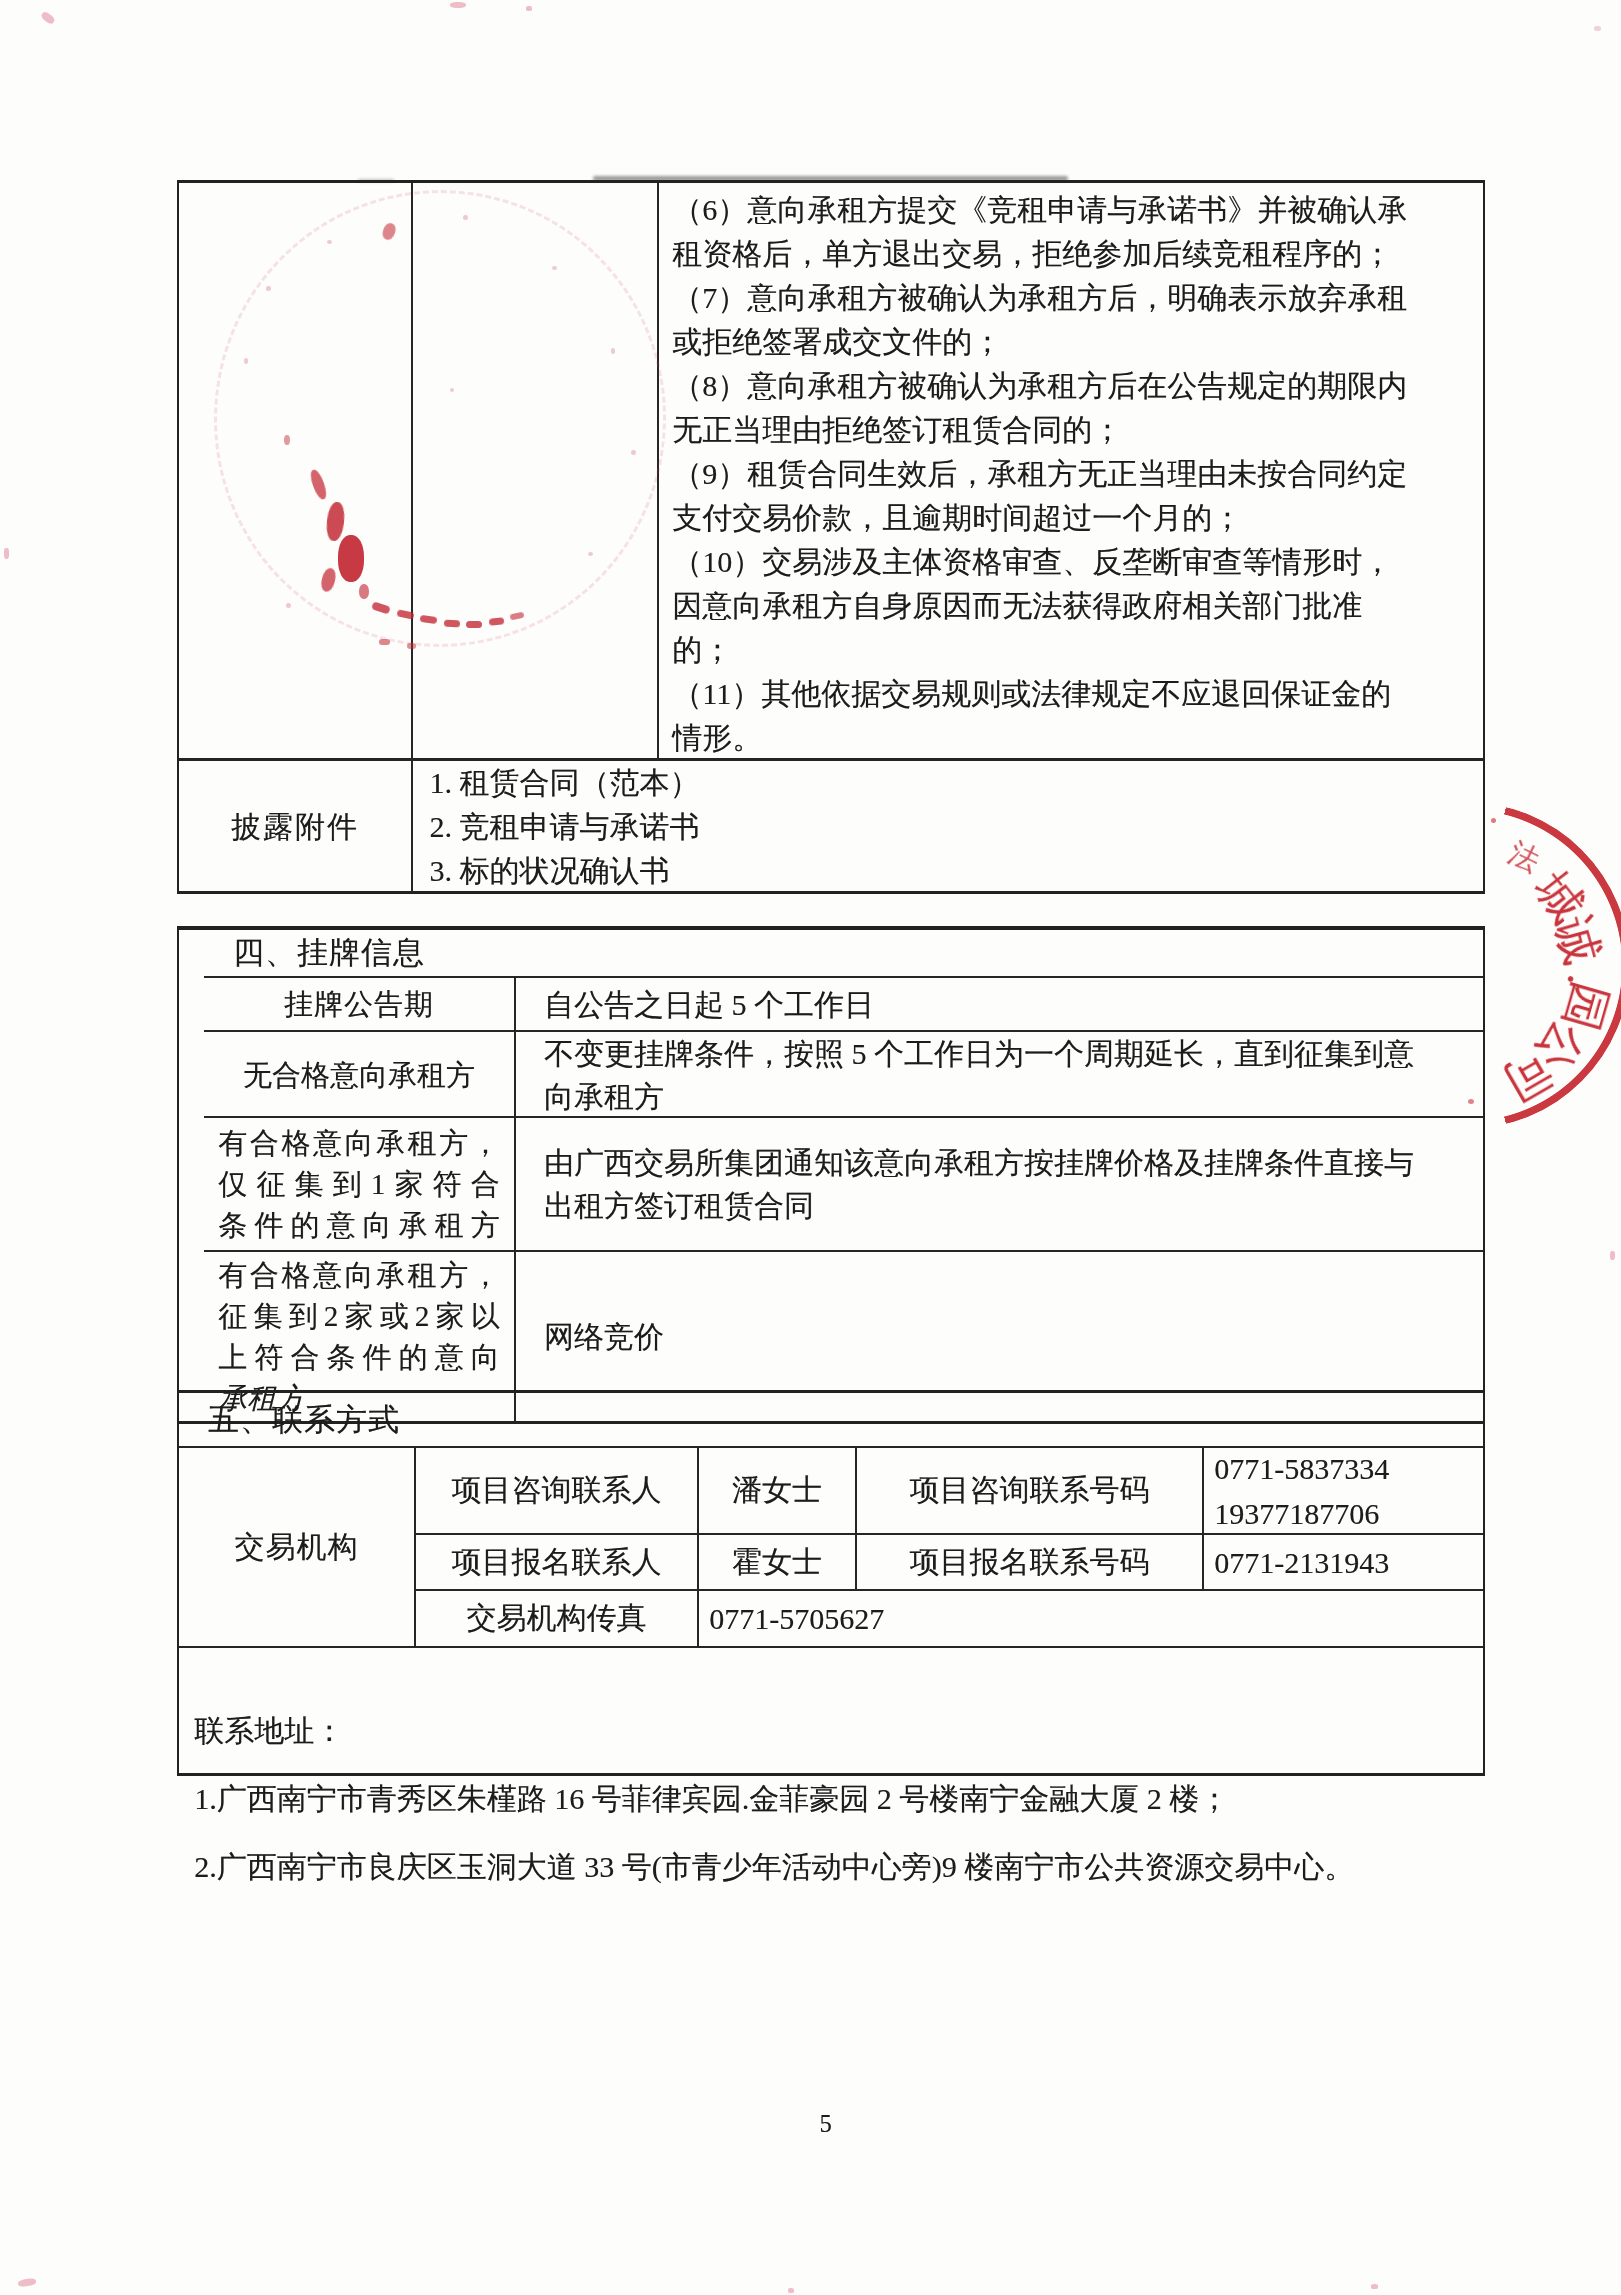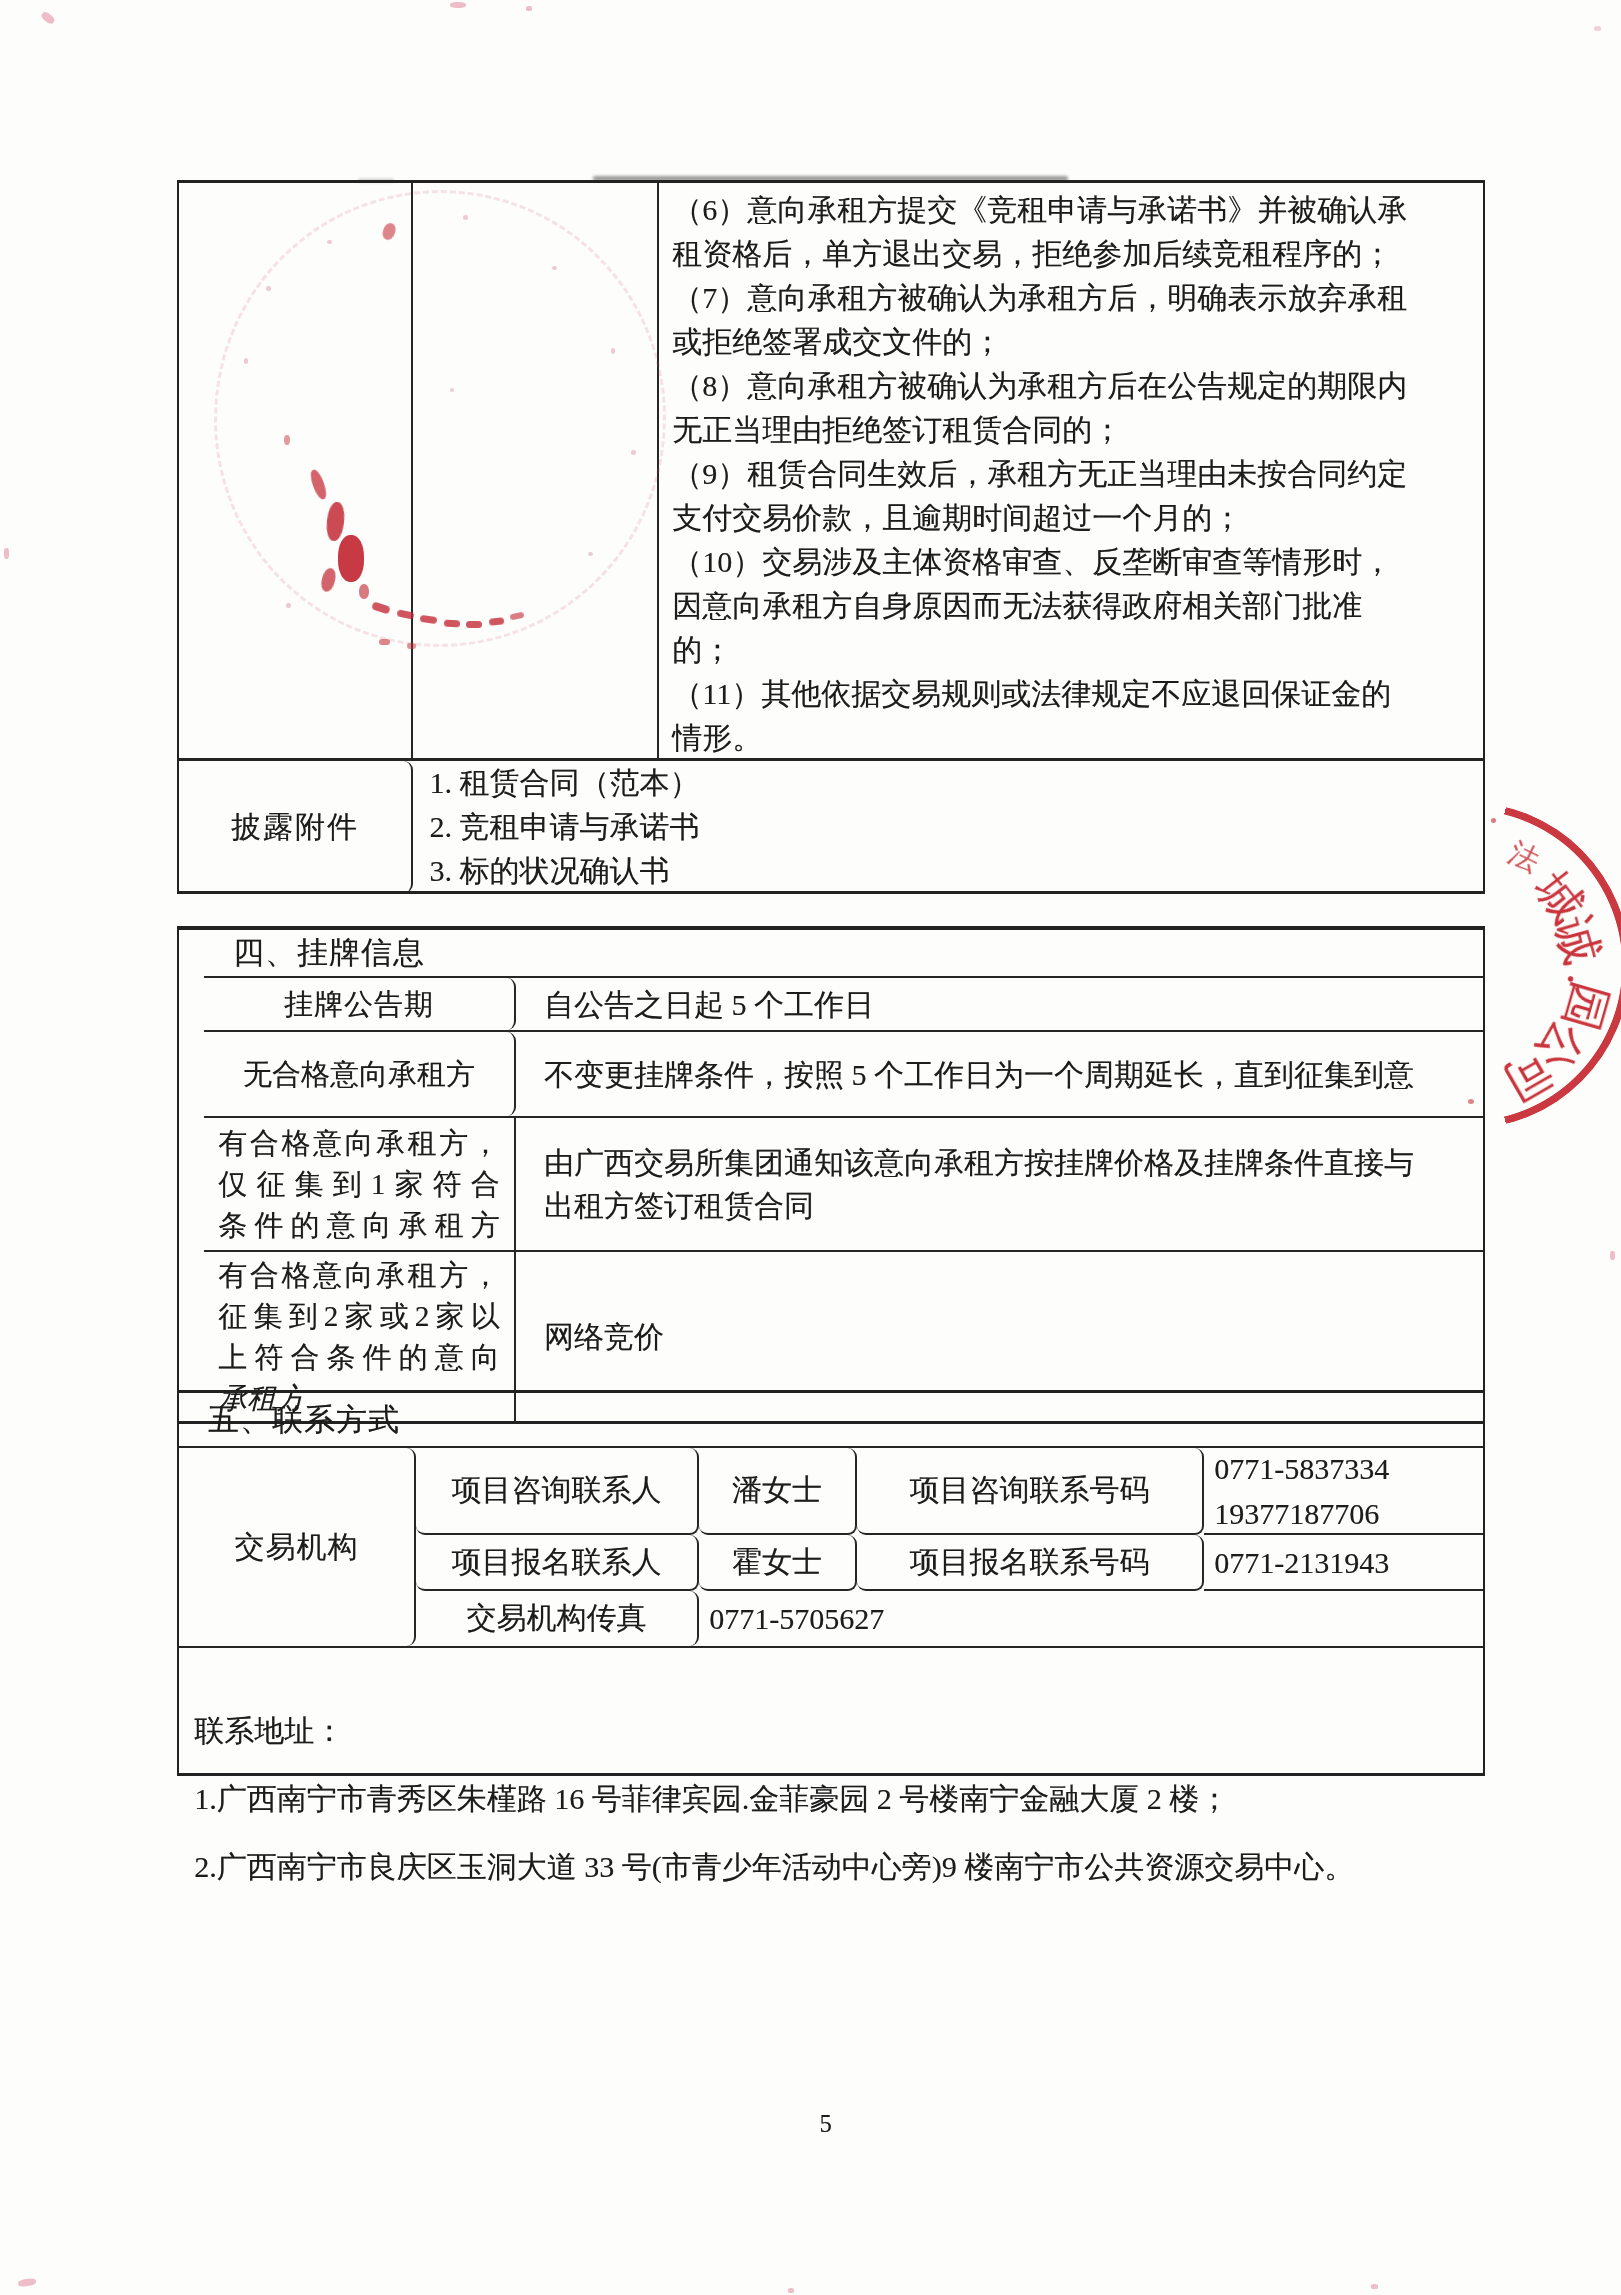--- a/index.html
+++ b/index.html
@@ -13,21 +13,21 @@
     color:#1c1c1c;
   }
   .txt { text-shadow:0.3px 0.3px 0.5px rgba(25,25,25,0.45); }
 
   
   .tbl { position:absolute; border:2.6px solid #222; background:transparent; }
   .cell { position:relative; }
   .br { border-right:2px solid #262626; }
   .bb { border-bottom:2px solid #262626; }
   .center-v { display:flex; flex-direction:column; justify-content:center; }
-  .center-vh { display:flex; flex-direction:column; justify-content:center; align-items:center;border-radius:9px; }
+  .center-vh { display:flex; flex-direction:column; justify-content:center; align-items:center; }
   .nowrap div { white-space:nowrap; }
 
   
   #t1 { left:177px; top:180px; width:1308px; height:714px;
         border-top-width:3.1px; border-bottom-width:3.6px;
         display:grid; grid-template-rows:578px 1fr; }
   #t1-row1 { display:grid; grid-template-columns:234px 246px 1fr; border-bottom:3.1px solid #242424; }
   #t1-terms { font-size:30px; line-height:44px; padding:5.1px 10.2px 0 13.3px; }
   #t1-row2 { display:grid; grid-template-columns:234px 1fr; }
   .attach-label { font-size:30px; letter-spacing:2px; }
@@ -127,20 +127,21 @@
 
     <div class="t2-row bb">
       <div class="cell br center-vh txt t2-label" style="letter-spacing:1px;">挂牌公告期</div>
       <div class="cell center-v txt t2-content" style="white-space:nowrap;">自公告之日起 5 个工作日</div>
     </div>
 
     <div class="t2-row bb">
       <div class="cell br center-vh txt t2-label">无合格意向承租方</div>
       <div class="cell center-v txt t2-content nowrap">
           <div>不变更挂牌条件，按照 5 个工作日为一个周期延长，直到征集到意</div>
+          <div class="short">向承租方</div>
         </div>
     </div>
 
     <div class="t2-row bb">
       <div class="cell br center-v txt t2-label justify">
           <div>有合格意向承租方，</div>
           <div>仅征集到1家符合</div>
           <div>条件的意向承租方</div>
         </div>
       <div class="cell center-v txt t2-content nowrap">

